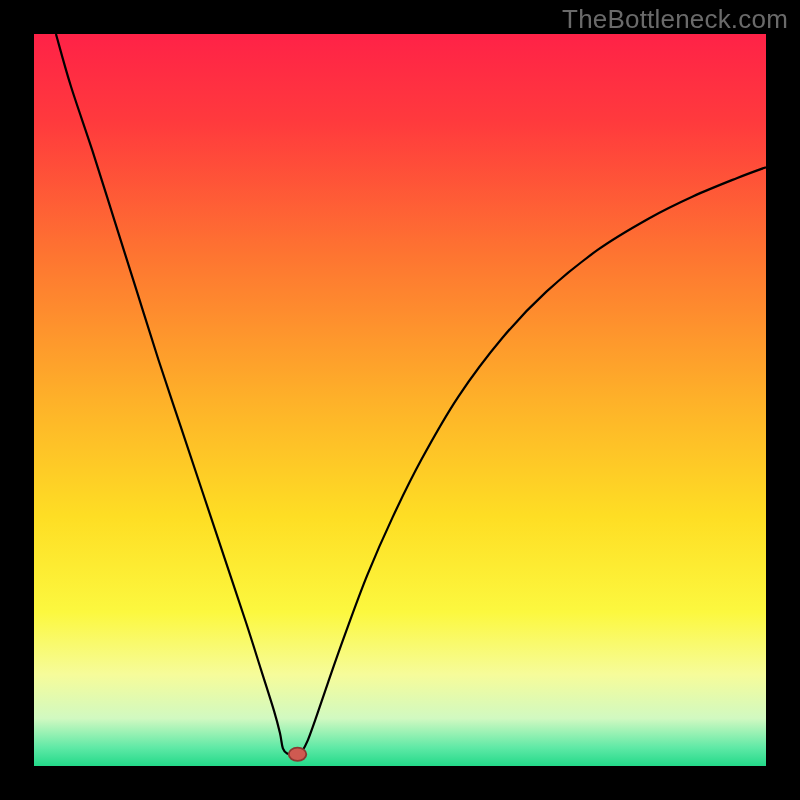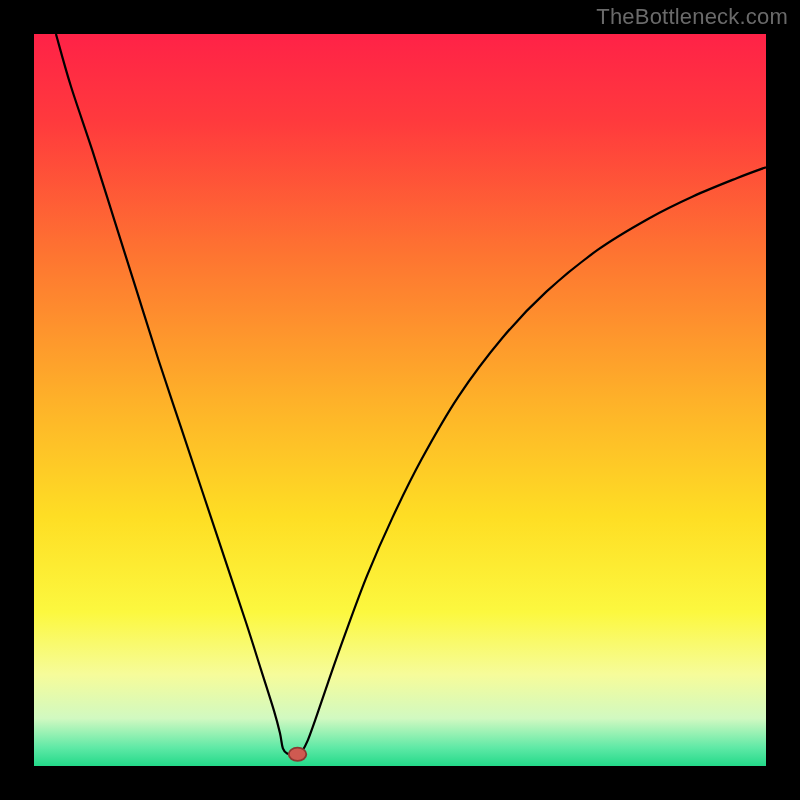--- a/index.html
+++ b/index.html
@@ -24,21 +24,21 @@
     left: 34px;
     top: 34px;
     width: 732px;
     height: 732px;
   }
   .watermark {
     position: absolute;
     top: 4px;
     right: 12px;
     color: #6a6a6a;
-    font-size: 22px;
+    font-size: 26px;
     font-weight: 500;
     letter-spacing: 0.2px;
     user-select: none;
   }
 </style>
 </head>
 <body>
 
 <div class="frame">
   <svg class="plot" viewBox="0 0 100 100" preserveAspectRatio="none">

